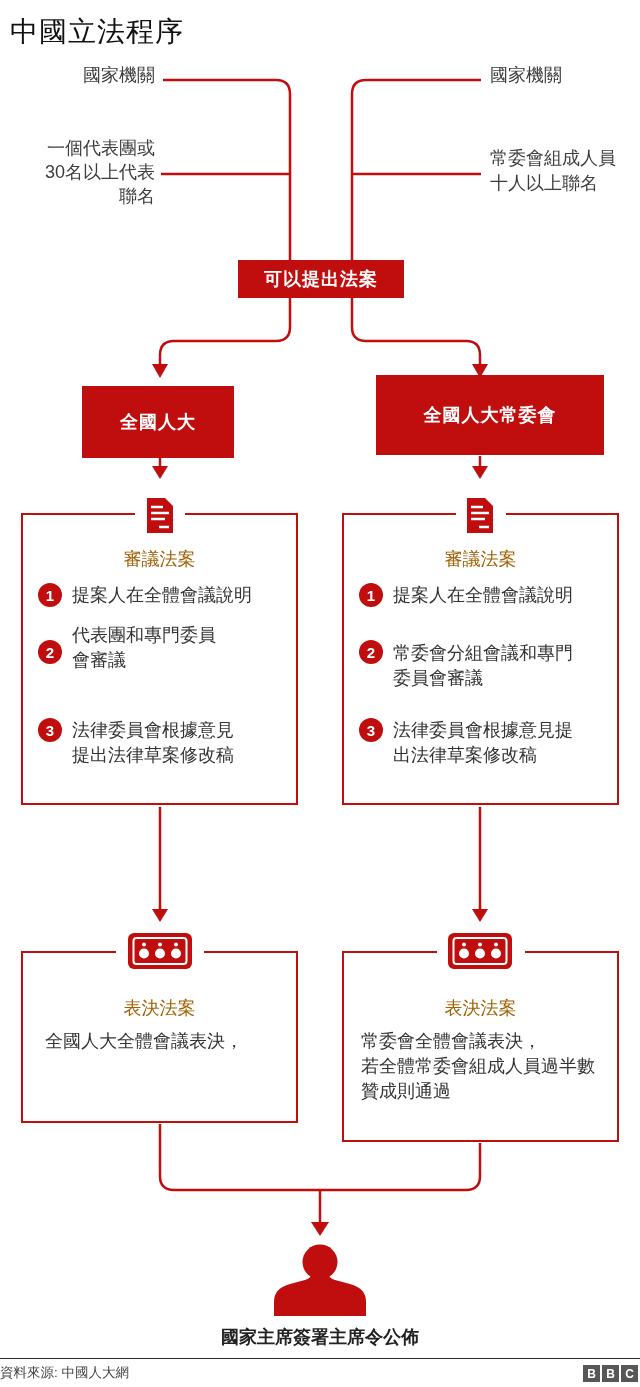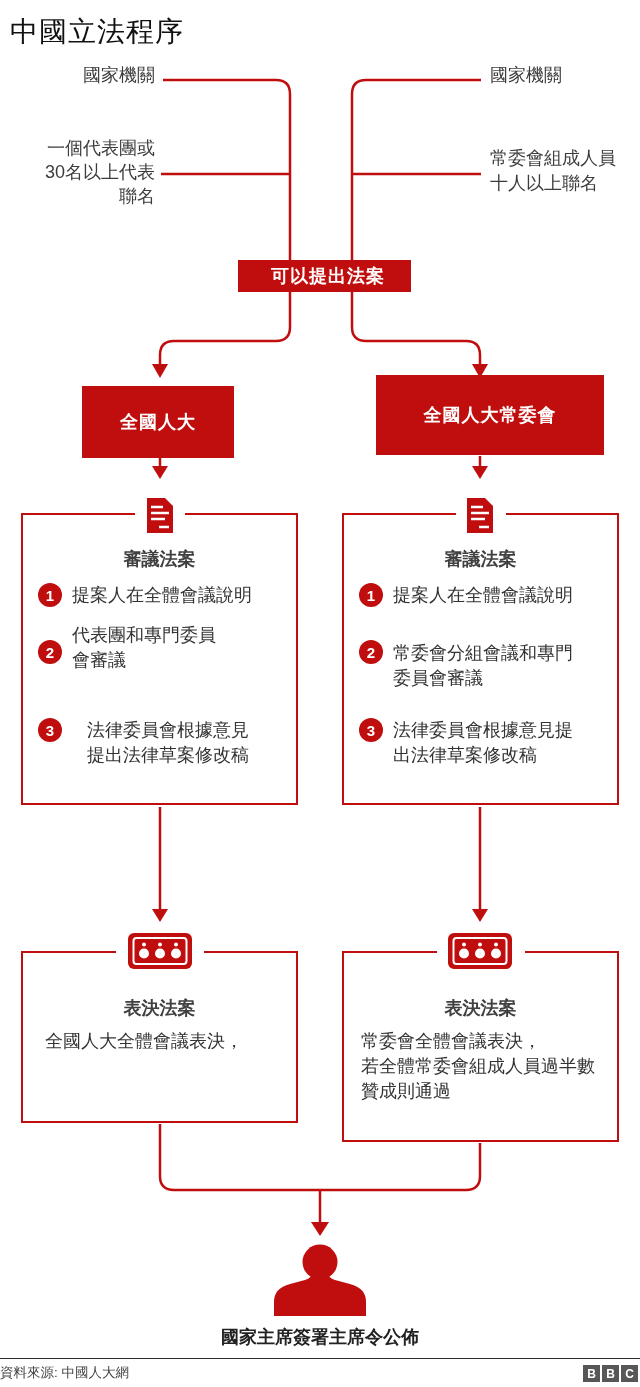--- a/index.html
+++ b/index.html
@@ -5,21 +5,21 @@
   html,body{margin:0;padding:0;background:#fff;}
   #stage{position:relative;width:640px;height:1387px;background:#fff;overflow:hidden;
          font-family:"Liberation Sans","DejaVu Sans",sans-serif;}
   svg.overlay{position:absolute;left:0;top:0;z-index:3;pointer-events:none;}
   .t{position:absolute;color:#333;font-size:18px;line-height:25px;white-space:pre;z-index:4;}
   .title{left:10px;top:14px;font-size:28px;line-height:36px;font-weight:normal;color:#111;letter-spacing:1px;}
   .lbl{color:#3c3c3c;}
   .redbox{position:absolute;background:#c00d0d;color:#fff;font-weight:bold;
           display:flex;align-items:center;justify-content:center;z-index:2;font-size:18px;letter-spacing:1px;}
   .panel{position:absolute;border:2px solid #c00d0d;background:#fff;box-sizing:border-box;z-index:1;}
-  .phead{position:absolute;left:0;width:100%;text-align:center;font-size:18px;font-weight:bold;color:#404040;z-index:4;}
+  .phead{position:absolute;left:0;width:100%;text-align:center;font-size:18px;font-weight:normal;color:#a16207;z-index:4;}
   .num{position:absolute;width:24px;height:24px;border-radius:50%;background:#c00d0d;color:#fff;
        font-size:15px;font-weight:bold;display:flex;align-items:center;justify-content:center;z-index:4;}
   .caption{left:0;width:640px;text-align:center;font-weight:bold;color:#222;}
   .src{position:absolute;left:0;top:1364px;font-size:13.5px;color:#444;z-index:4;}
   .bbc{position:absolute;top:1365px;display:flex;gap:2px;z-index:4;}
   .bbc span{width:17px;height:17px;background:#575757;color:#fff;font-weight:bold;font-size:12px;
             display:flex;align-items:center;justify-content:center;}
   .footline{position:absolute;left:0;top:1358px;width:640px;height:1px;background:#2b2b2b;z-index:4;}
 </style>
 </head>
@@ -29,37 +29,37 @@
 
   <div class="t title">中國立法程序</div>
 
   <div class="t lbl" style="left:83px;top:63px;">國家機關</div>
   <div class="t lbl" style="left:490px;top:63px;">國家機關</div>
 
   <div class="t lbl" style="left:20px;top:136px;width:135px;text-align:right;line-height:24px;"><span>一個代表團或</span><br><span>30名以上代表</span><br><span>聯名</span></div>
 
   <div class="t lbl" style="left:490px;top:146px;"><span>常委會組成人員</span><br><span>十人以上聯名</span></div>
 
-  <div class="redbox" style="left:238px;top:260px;width:166px;height:32px;padding-left:7px;">可以提出法案</div>
+  <div class="redbox" style="left:238px;top:260px;width:166px;height:38px;">可以提出法案</div>
 
   <div class="redbox" style="left:82px;top:386px;width:152px;height:72px;">全國人大</div>
   <div class="redbox" style="left:376px;top:375px;width:228px;height:80px;">全國人大常委會</div>
 
   <div class="panel" style="left:21px;top:513px;width:277px;height:292px;"></div>
   <div class="panel" style="left:342px;top:513px;width:277px;height:292px;"></div>
 
   <div class="phead" style="left:21px;width:277px;top:547px;">審議法案</div>
   <div class="phead" style="left:342px;width:277px;top:547px;">審議法案</div>
 
   <div class="num" style="left:38px;top:583px;">1</div>
   <div class="t" style="left:72px;top:583px;">提案人在全體會議說明</div>
   <div class="num" style="left:38px;top:640px;">2</div>
   <div class="t" style="left:72px;top:623px;"><span>代表團和專門委員</span><br><span>會審議</span></div>
   <div class="num" style="left:38px;top:718px;">3</div>
-  <div class="t" style="left:87px;top:718px;"><span>法律委員會根據意見</span><br><span>提出法律草案修改稿</span></div>
+  <div class="t" style="left:72px;top:718px;"><span>法律委員會根據意見</span><br><span>提出法律草案修改稿</span></div>
 
   <div class="num" style="left:359px;top:583px;">1</div>
   <div class="t" style="left:393px;top:583px;">提案人在全體會議說明</div>
   <div class="num" style="left:359px;top:640px;">2</div>
   <div class="t" style="left:393px;top:641px;"><span>常委會分組會議和專門</span><br><span>委員會審議</span></div>
   <div class="num" style="left:359px;top:718px;">3</div>
   <div class="t" style="left:393px;top:718px;"><span>法律委員會根據意見提</span><br><span>出法律草案修改稿</span></div>
 
   <div class="panel" style="left:21px;top:951px;width:277px;height:172px;"></div>
   <div class="panel" style="left:342px;top:951px;width:277px;height:191px;"></div>

